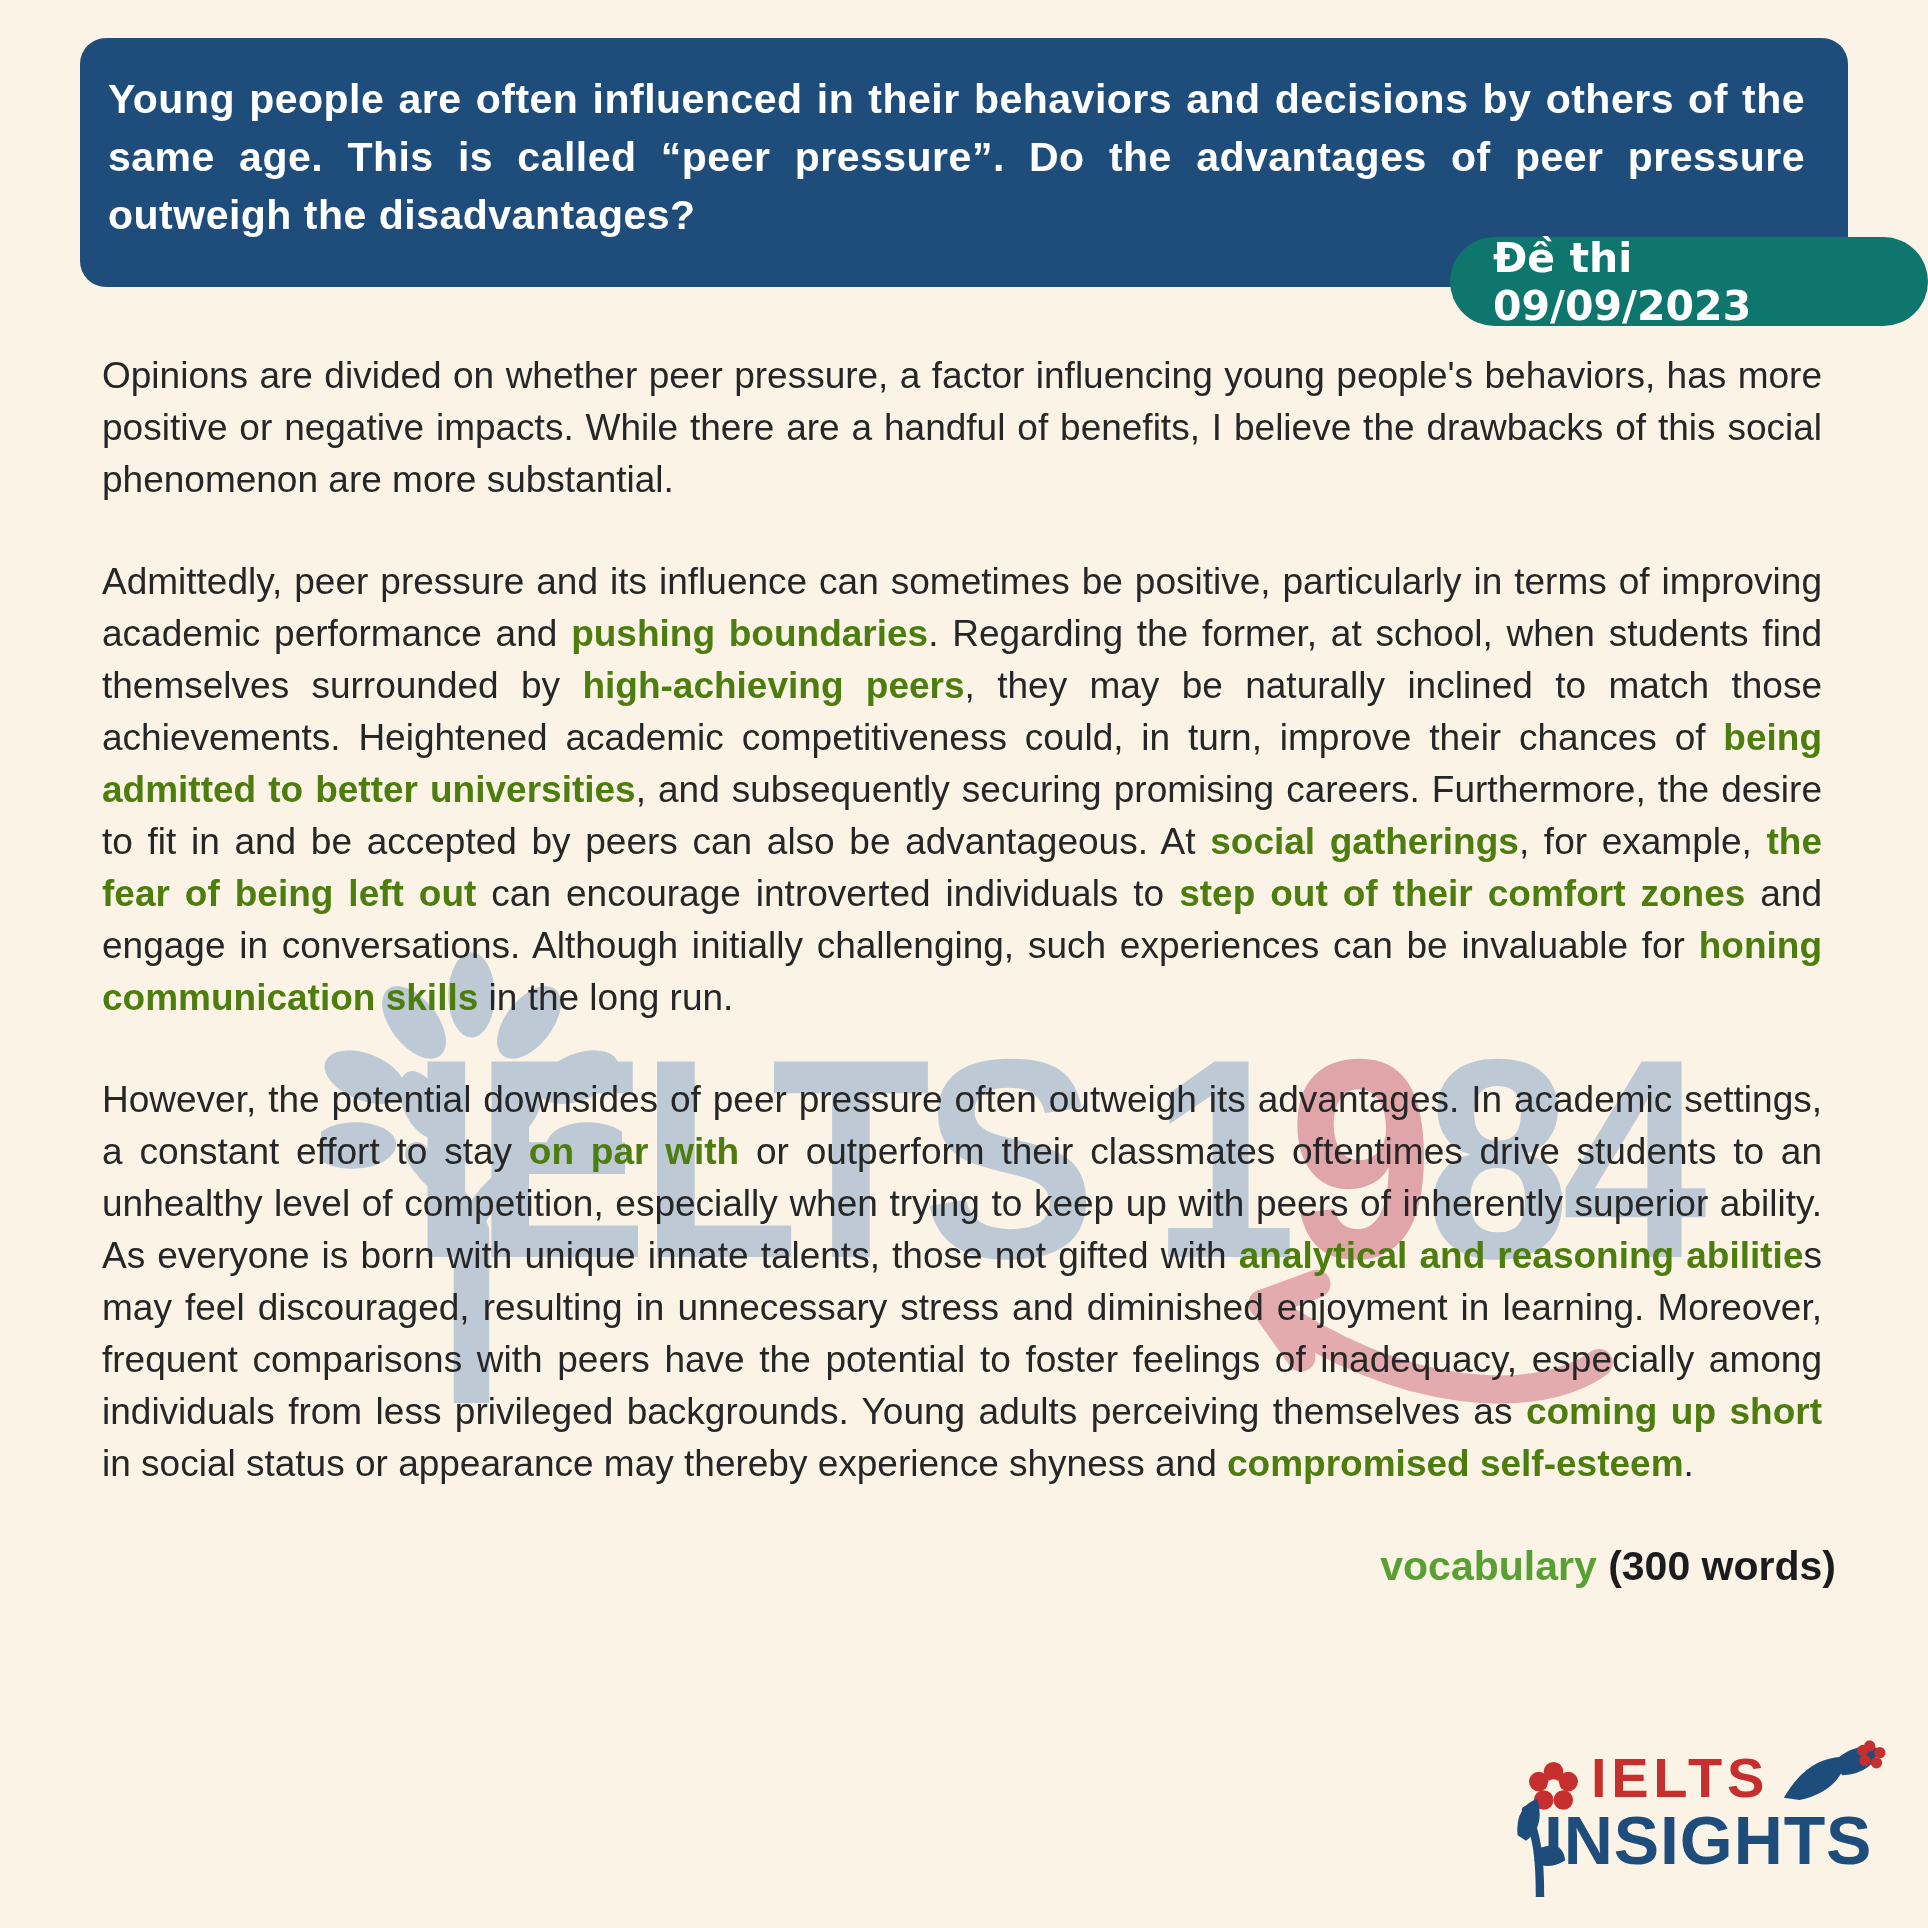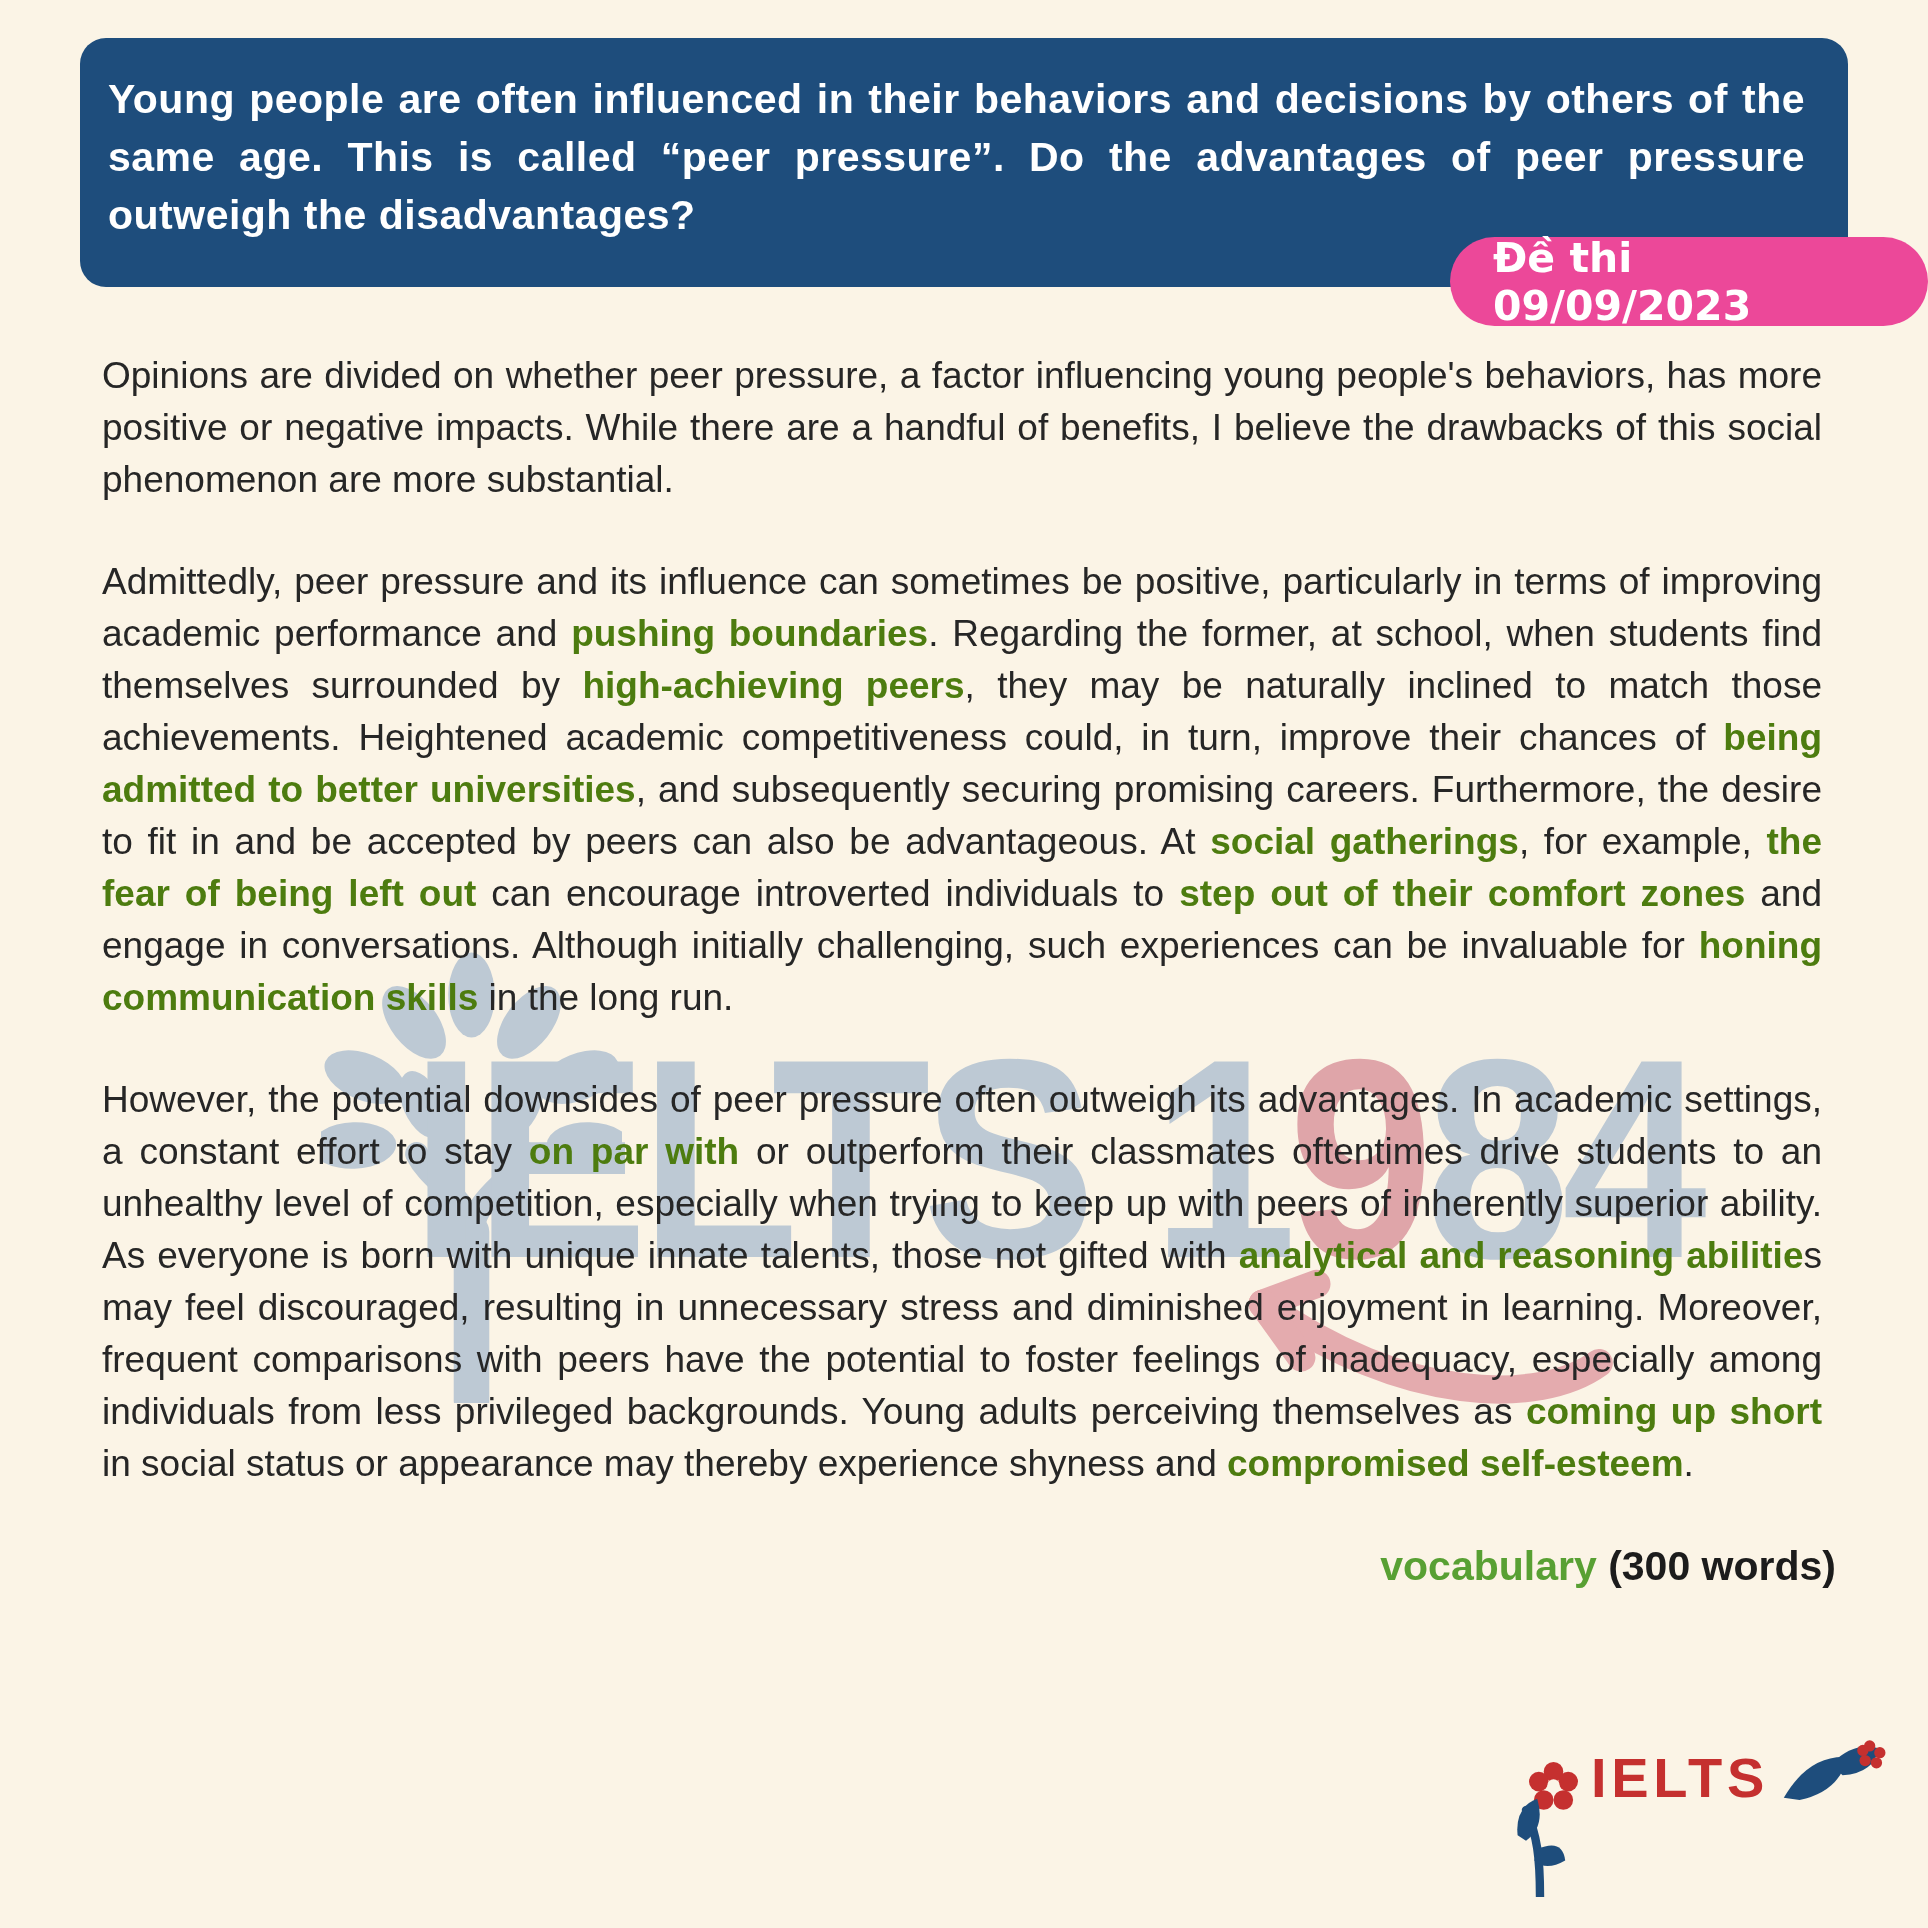--- a/index.html
+++ b/index.html
@@ -15,21 +15,21 @@
     padding:32px 43px 43px 28px;
     border-radius:26px;
   }
   .banner p{
     margin:0;font-size:41px;line-height:58px;font-weight:bold;
     text-align:justify;letter-spacing:0.5px;
   }
   
   .badge{
     position:absolute;left:1450px;top:237px;height:89px;
-    background:#ec4899;border-radius:45px;
+    background:#0f766e;border-radius:45px;
     display:flex;align-items:center;justify-content:center;
     padding:0 43px;box-sizing:border-box;
     color:#ffffff;font-weight:bold;font-size:41px;
     font-family:"DejaVu Sans","Liberation Sans",sans-serif;
     z-index:3;
   }
   
   .watermark{position:absolute;left:10px;top:0;width:1928px;height:1928px;z-index:0;}
   .wm-tree{position:absolute;left:311px;top:951px;}
   .wm-text{
@@ -134,16 +134,17 @@
           <circle cx="88" cy="21" r="5"></circle>
         <circle cx="78" cy="19" r="5"></circle>
           <circle cx="76" cy="10" r="5"></circle>
       </g>
     </svg>
     <svg class="logo-plant-bottom" width="56" height="104" viewBox="0 0 40 74">
       <path d="M20,74 C20,46 18,30 10,12" stroke="#1e4d7c" stroke-width="6" fill="none" stroke-linecap="round"></path>
       <path d="M4,30 Q2,10 18,4 Q24,24 10,34 Z" fill="#1e4d7c"></path>
       <path d="M18,40 Q36,32 38,48 Q24,56 16,48 Z" fill="#1e4d7c"></path>
     </svg>
+    <span class="logo-insights">INSIGHTS</span>
   </div>
 
 </div>
 
 
 </body></html>

